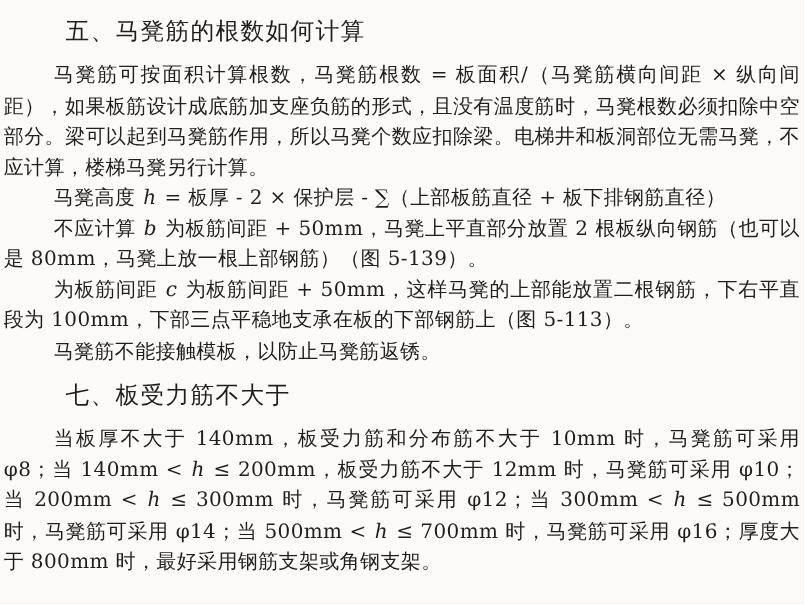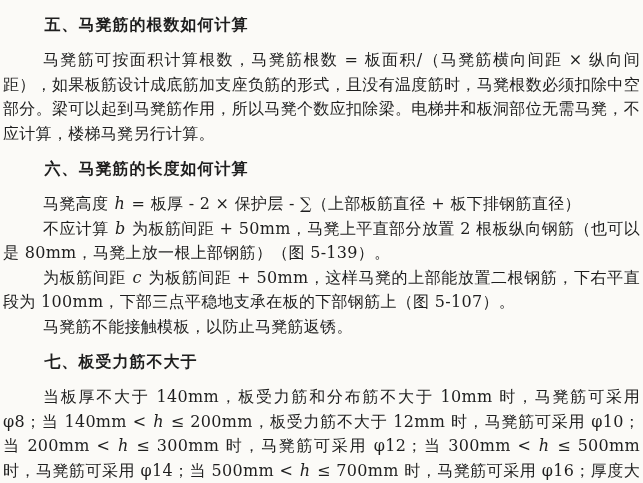--- a/index.html
+++ b/index.html
@@ -14,22 +14,22 @@
     box-sizing: border-box;
     margin: 0;
     padding: 8px 3px 0 3px;
     background: #fbfaf7;
     color: #1e1e1e;
     overflow: hidden;
     font-family: "DejaVu Serif", "Liberation Serif", serif;
   }
   .section-heading {
     font-family: "DejaVu Sans", "Liberation Sans", sans-serif;
-    font-size: 16px;
-    font-weight: 700;
+    font-size: 19px;
+    font-weight: 400;
     line-height: 22px;
     margin: 12px 0 12px 0;
     padding-left: 2.6em;
     letter-spacing: 1px;
   }
   .section-heading.first {
     margin-top: 6px;
   }
   .para {
     font-size: 16px;
@@ -49,24 +49,23 @@
 <body>
 
 <div class="page">
 
   <div class="section">
     <h2 class="section-heading first">五、马凳筋的根数如何计算</h2>
     <p class="para"><span>马凳筋可按面积计算根数，马凳筋根数 = 板面积/（马凳筋横向间距 × 纵向间距），如果板筋设计成底筋加支座负筋的形式，且没有温度筋时，马凳根数必须扣除中空部分。梁可以起到马凳筋作用，所以马凳个数应扣除梁。电梯井和板洞部位无需马凳，不应计算，楼梯马凳另行计算。</span></p>
   </div>
 
   <div class="section">
-    <h2 class="section-heading">六、马凳筋的长度如何计算</h2>
     <p class="para"><span>马凳高度 </span><span class="var">h</span><span> = 板厚 - 2 × 保护层 - ∑（上部板筋直径 + 板下排钢筋直径）</span></p>
     <p class="para"><span>不应计算 </span><span class="var">b</span><span> 为板筋间距 + 50mm，马凳上平直部分放置 2 根板纵向钢筋（也可以是 80mm，马凳上放一根上部钢筋）（图 5-139）。</span></p>
-    <p class="para"><span>为板筋间距 </span><span class="var">c</span><span> 为板筋间距 + 50mm，这样马凳的上部能放置二根钢筋，下右平直段为 100mm，下部三点平稳地支承在板的下部钢筋上（图 5-107）。</span></p>
+    <p class="para"><span>为板筋间距 </span><span class="var">c</span><span> 为板筋间距 + 50mm，这样马凳的上部能放置二根钢筋，下右平直段为 100mm，下部三点平稳地支承在板的下部钢筋上（图 5-113）。</span></p>
     <p class="para"><span>马凳筋不能接触模板，以防止马凳筋返锈。</span></p>
   </div>
 
   <div class="section">
     <h2 class="section-heading">七、板受力筋不大于</h2>
     <p class="para"><span>当板厚不大于 140mm，板受力筋和分布筋不大于 10mm 时，马凳筋可采用 φ8；当 140mm &lt; </span><span class="var">h</span><span> ≤ 200mm，板受力筋不大于 12mm 时，马凳筋可采用 φ10；当 200mm &lt; </span><span class="var">h</span><span> ≤ 300mm 时，马凳筋可采用 φ12；当 300mm &lt; </span><span class="var">h</span><span> ≤ 500mm 时，马凳筋可采用 φ14；当 500mm &lt; </span><span class="var">h</span><span> ≤ 700mm 时，马凳筋可采用 φ16；厚度大于 800mm 时，最好采用钢筋支架或角钢支架。</span></p>
   </div>
 
 </div>
 

